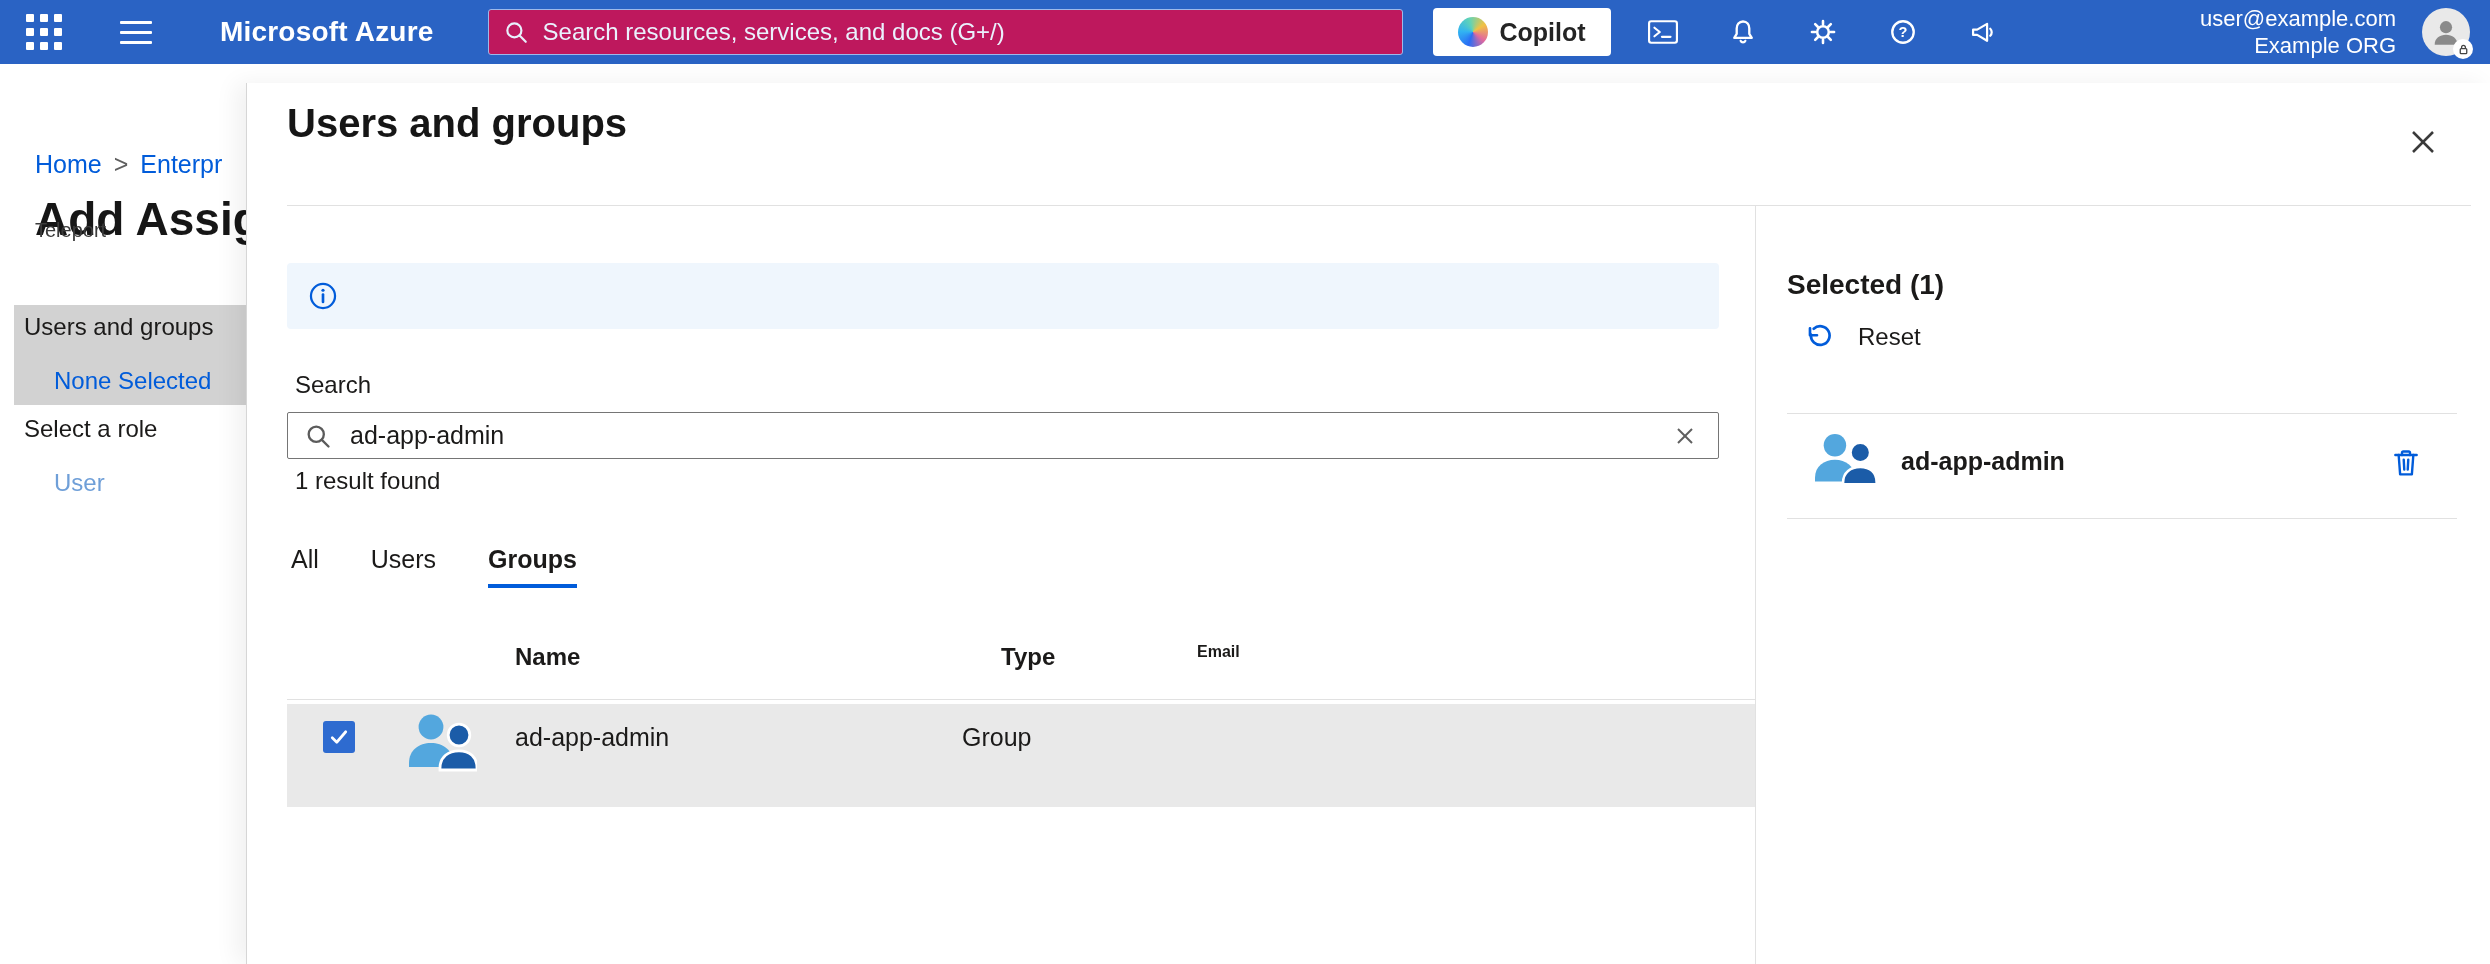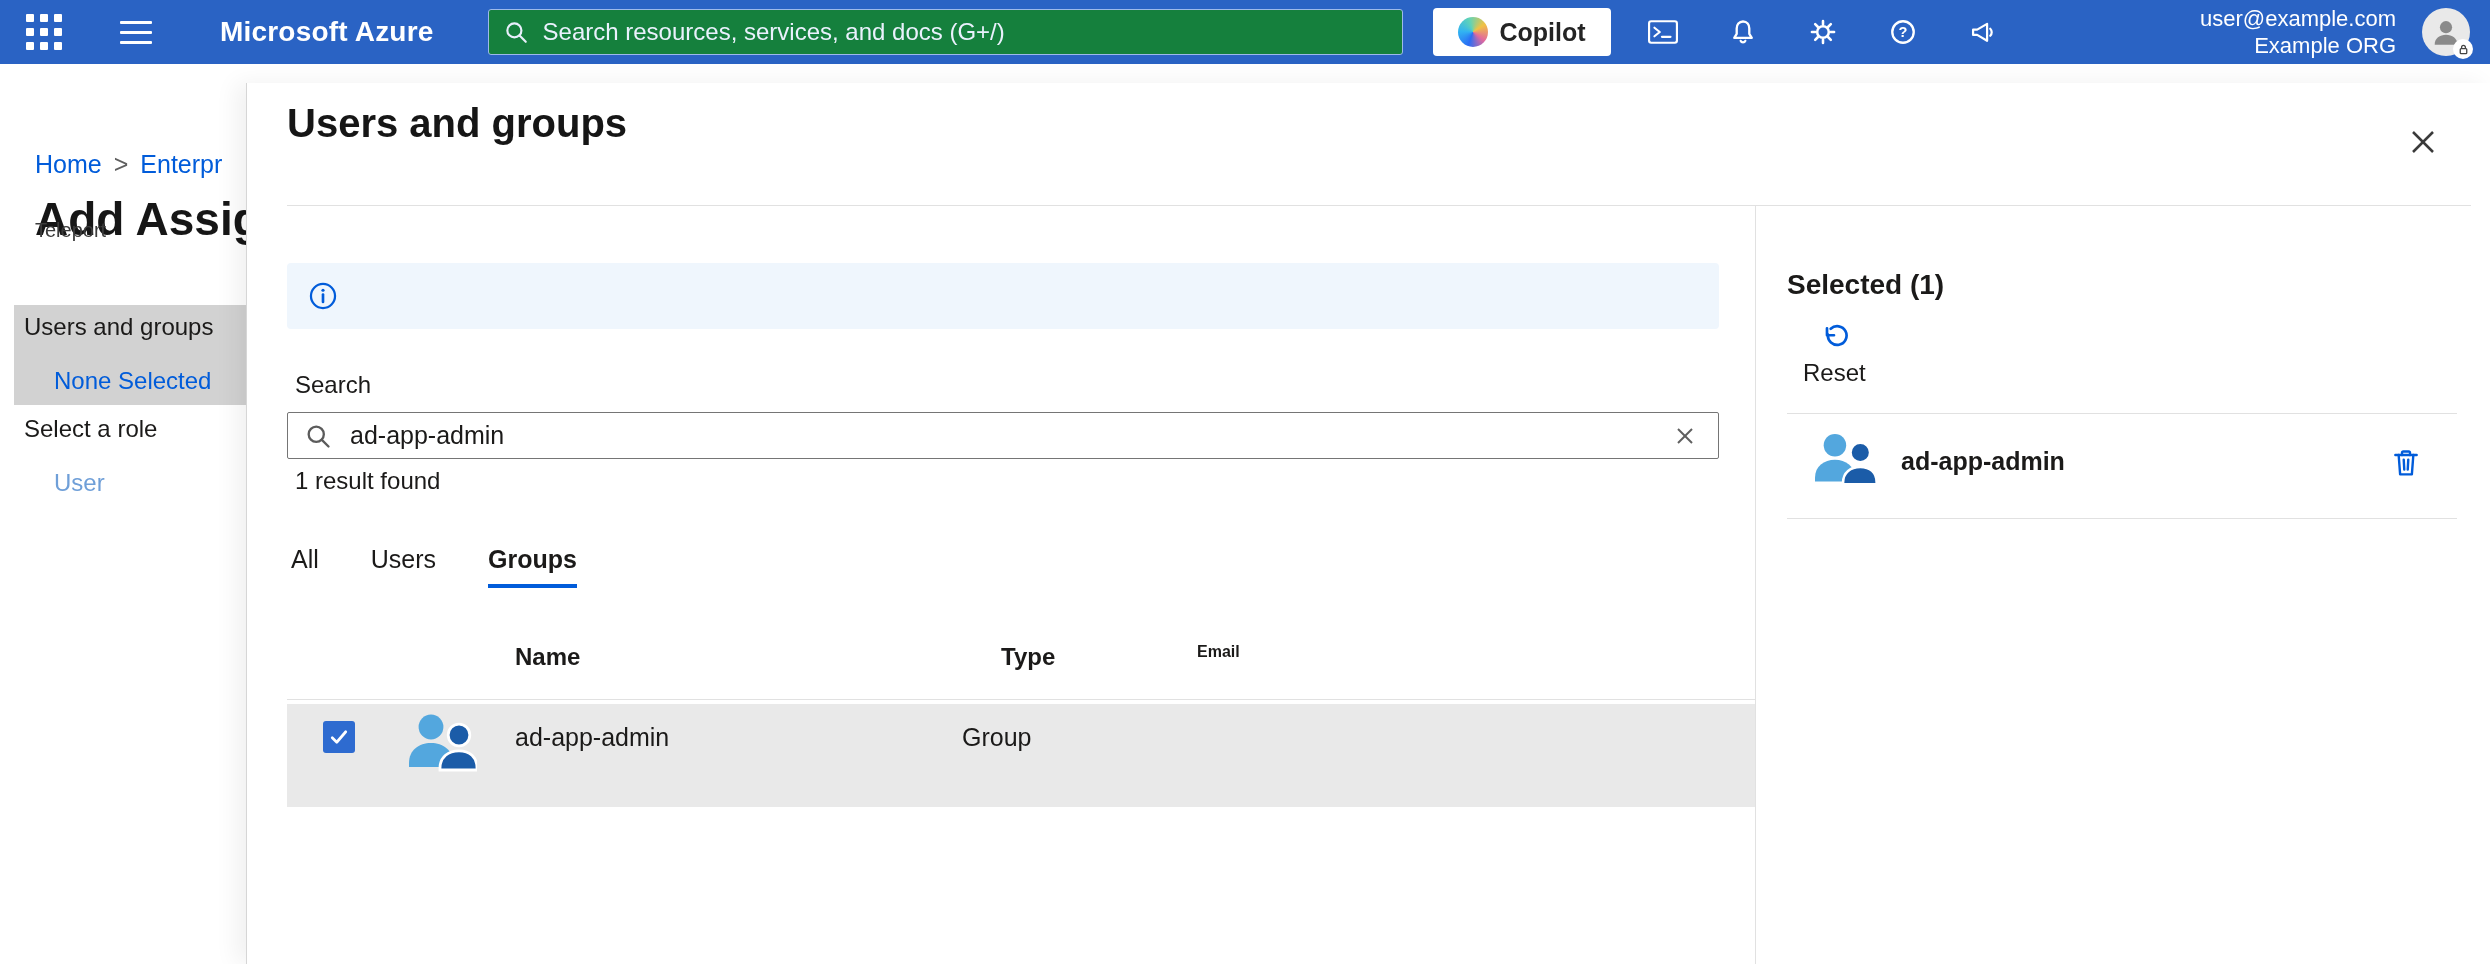--- a/index.html
+++ b/index.html
@@ -17,21 +17,21 @@
   }
   .iconbtn{width:56px;height:56px;display:flex;align-items:center;justify-content:center;color:#fff;flex:0 0 auto;}
   .waffle{margin-left:16px;}
   .waffle .grid{display:grid;grid-template-columns:repeat(3,8px);grid-gap:6px;}
   .waffle .grid span{width:8px;height:8px;background:#fff;border-radius:1px;}
   .burger{margin-left:36px;}
   .burger .bars{display:flex;flex-direction:column;gap:7px;}
   .burger .bars span{width:32px;height:3px;background:#fff;border-radius:1px;}
   .brand{margin-left:56px;font-size:28px;font-weight:600;letter-spacing:.2px;white-space:nowrap;}
   .hsearch{
-    margin-left:54px;width:915px;height:46px;background:#15803d;border:1px solid #9db9ea;
+    margin-left:54px;width:915px;height:46px;background:#be185d;border:1px solid #9db9ea;
     border-radius:3px;display:flex;align-items:center;padding:0 14px;box-sizing:border-box;
   }
   .hsearch svg{color:#e8effc;flex:0 0 auto;}
   .hsearch input{
     flex:1;background:transparent;border:none;outline:none;color:#fff;
     font-size:24px;margin-left:12px;font-family:inherit;
   }
   .hsearch input::placeholder{color:#eaf1fd;opacity:1;}
   .copilot{
     margin-left:30px;width:178px;height:48px;background:#fff;border-radius:4px;
@@ -101,21 +101,21 @@
     left:76px;top:638px;width:32px;height:32px;background:#2e6bd0;border-radius:3px;
     display:flex;align-items:center;justify-content:center;
   }
   .row-icon{left:158px;top:626px;}
   .cell-name{left:268px;top:640px;font-size:25px;}
   .cell-type{left:715px;top:640px;font-size:25px;}
   .vdivider{left:1508px;top:122px;bottom:0;width:1px;background:#e1e1e1;}
 
   
   .sel-title{left:1540px;top:186px;font-size:28px;font-weight:700;}
-  .reset-btn{left:1556px;top:240px;display:flex;align-items:center;gap:8px;font-size:24px;color:#1b1a19;flex-direction:column;}
+  .reset-btn{left:1556px;top:240px;display:flex;align-items:center;gap:27px;font-size:24px;color:#1b1a19;}
   .sel-hr1{left:1540px;top:330px;width:670px;}
   .sel-icon{left:1564px;top:346px;}
   .sel-name{left:1654px;top:364px;font-size:25px;font-weight:700;}
   .trash-btn{left:2139px;top:360px;width:40px;height:40px;display:flex;align-items:center;justify-content:center;}
   .sel-hr2{left:1540px;top:435px;width:670px;}
 </style>
 </head>
 <body>
 
 <header class="topbar">

